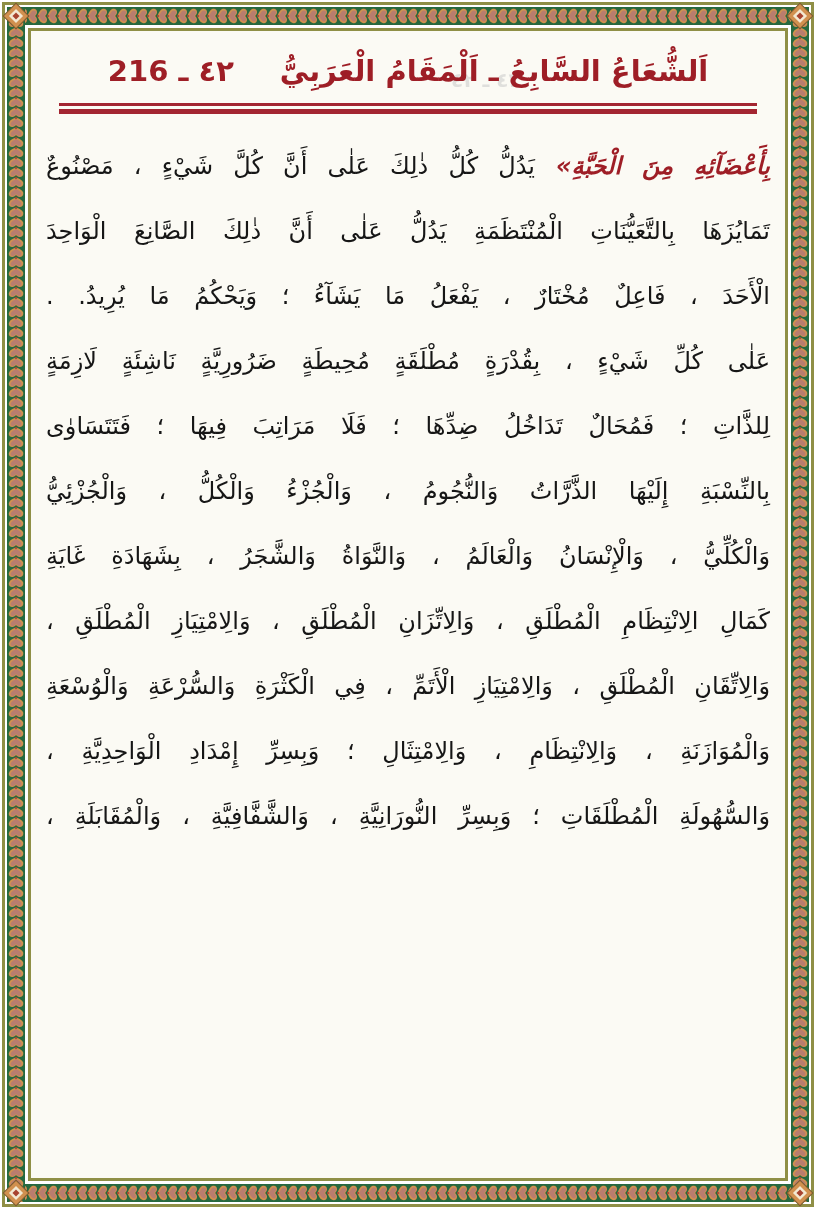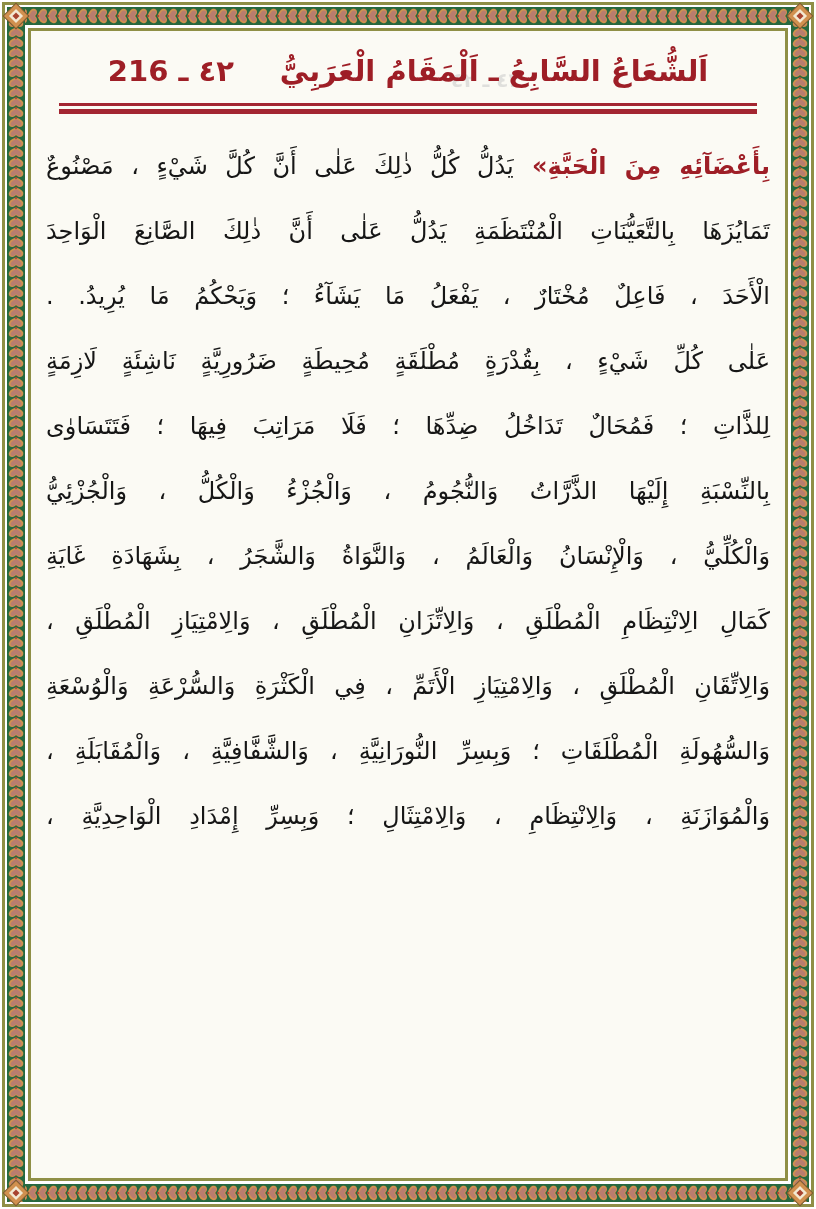--- a/index.html
+++ b/index.html
@@ -47,21 +47,21 @@
     height:11px;
   }
   .body-text{
     margin-top:20px; font-size:24px; color:var(--black);
   }
   .line{
     line-height:65px; height:65px;
     text-align:justify; text-align-last:justify;
   }
   .line.indent{ padding-right:58px; }
-  .seg-red{ color:var(--red); font-weight:bold; }
+  .seg-red{ color:var(--red); font-weight:bold;font-style:italic; }
   .seg-black{ color:var(--black); }
 </style>
 </head>
 <body>
 
 <svg width="0" height="0" style="position:absolute" aria-hidden="true">
   <defs>
     <pattern id="chainH" width="10" height="18" patternUnits="userSpaceOnUse">
       <rect width="10" height="18" fill="#27693f"></rect>
       <path d="M0.5,9 C2.5,3.5 4.5,1.8 6.8,1.8 C8.8,1.8 10,3.2 10,5.2 C10,6.8 9.2,7.9 8,9
@@ -139,16 +139,16 @@
   <div class="body-text">
       <div class="line"><span class="seg-red">بِأَعْضَآئِهِ مِنَ الْحَبَّةِ» </span><span class="seg-black">يَدُلُّ كُلُّ ذٰلِكَ عَلٰى أَنَّ كُلَّ شَيْءٍ ، مَصْنُوعٌ</span></div>
       <div class="line"><span class="seg-black">تَمَايُزَهَا بِالتَّعَيُّنَاتِ الْمُنْتَظَمَةِ يَدُلُّ عَلٰى أَنَّ ذٰلِكَ الصَّانِعَ الْوَاحِدَ</span></div>
       <div class="line"><span class="seg-black">الْأَحَدَ ، فَاعِلٌ مُخْتَارٌ ، يَفْعَلُ مَا يَشَآءُ ؛ وَيَحْكُمُ مَا يُرِيدُ. .</span></div>
       <div class="line"><span class="seg-black">عَلٰى كُلِّ شَيْءٍ ، بِقُدْرَةٍ مُطْلَقَةٍ مُحِيطَةٍ ضَرُورِيَّةٍ نَاشِئَةٍ لَازِمَةٍ</span></div>
       <div class="line"><span class="seg-black">لِلذَّاتِ ؛ فَمُحَالٌ تَدَاخُلُ ضِدِّهَا ؛ فَلَا مَرَاتِبَ فِيهَا ؛ فَتَتَسَاوٰى</span></div>
       <div class="line"><span class="seg-black">بِالنِّسْبَةِ إِلَيْهَا الذَّرَّاتُ وَالنُّجُومُ ، وَالْجُزْءُ وَالْكُلُّ ، وَالْجُزْئِيُّ</span></div>
       <div class="line"><span class="seg-black">وَالْكُلِّيُّ ، وَالْإِنْسَانُ وَالْعَالَمُ ، وَالنَّوَاةُ وَالشَّجَرُ ، بِشَهَادَةِ غَايَةِ</span></div>
       <div class="line"><span class="seg-black">كَمَالِ الِانْتِظَامِ الْمُطْلَقِ ، وَالِاتِّزَانِ الْمُطْلَقِ ، وَالِامْتِيَازِ الْمُطْلَقِ ،</span></div>
       <div class="line"><span class="seg-black">وَالِاتِّقَانِ الْمُطْلَقِ ، وَالِامْتِيَازِ الْأَتَمِّ ، فِي الْكَثْرَةِ وَالسُّرْعَةِ وَالْوُسْعَةِ</span></div>
+      <div class="line"><span class="seg-black">وَالْمُوَازَنَةِ ، وَالِانْتِظَامِ ، وَالِامْتِثَالِ ؛ وَبِسِرِّ إِمْدَادِ الْوَاحِدِيَّةِ ،</span></div>
       <div class="line"><span class="seg-black">وَالسُّهُولَةِ الْمُطْلَقَاتِ ؛ وَبِسِرِّ النُّورَانِيَّةِ ، وَالشَّفَّافِيَّةِ ، وَالْمُقَابَلَةِ ،</span></div>
-      <div class="line"><span class="seg-black">وَالْمُوَازَنَةِ ، وَالِانْتِظَامِ ، وَالِامْتِثَالِ ؛ وَبِسِرِّ إِمْدَادِ الْوَاحِدِيَّةِ ،</span></div>
     </div>
 </div>
 
 </body></html>

